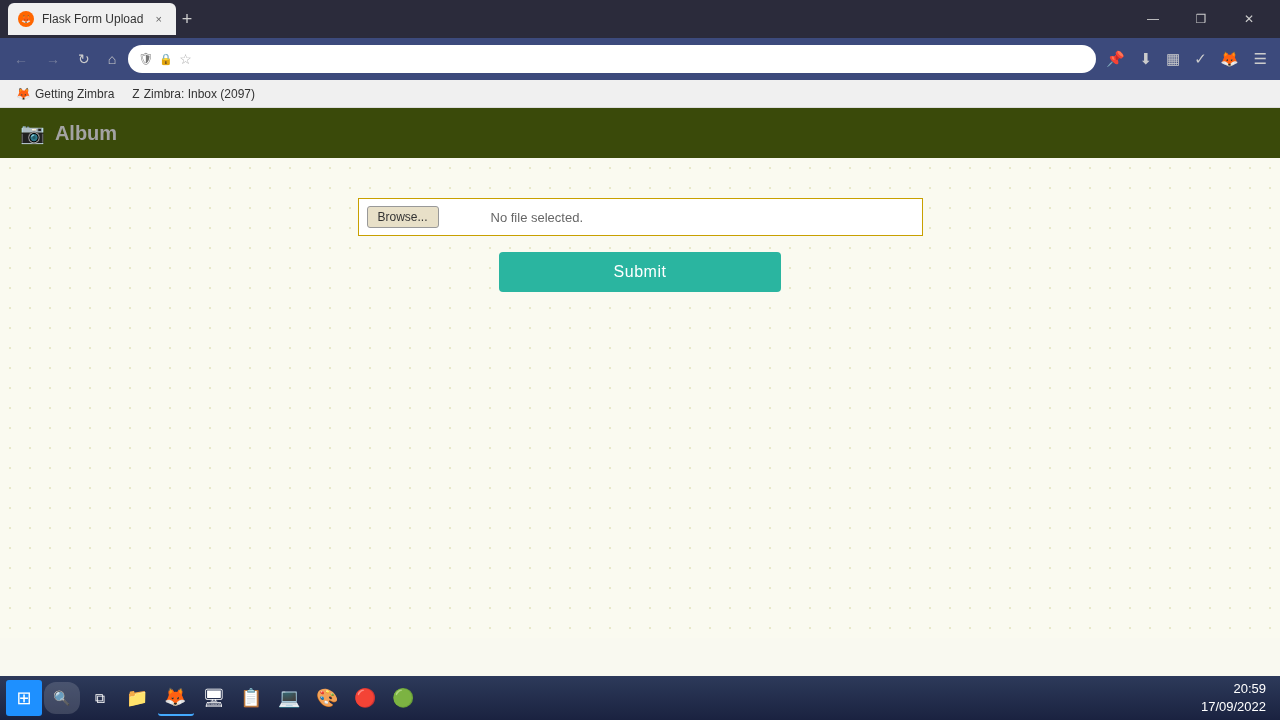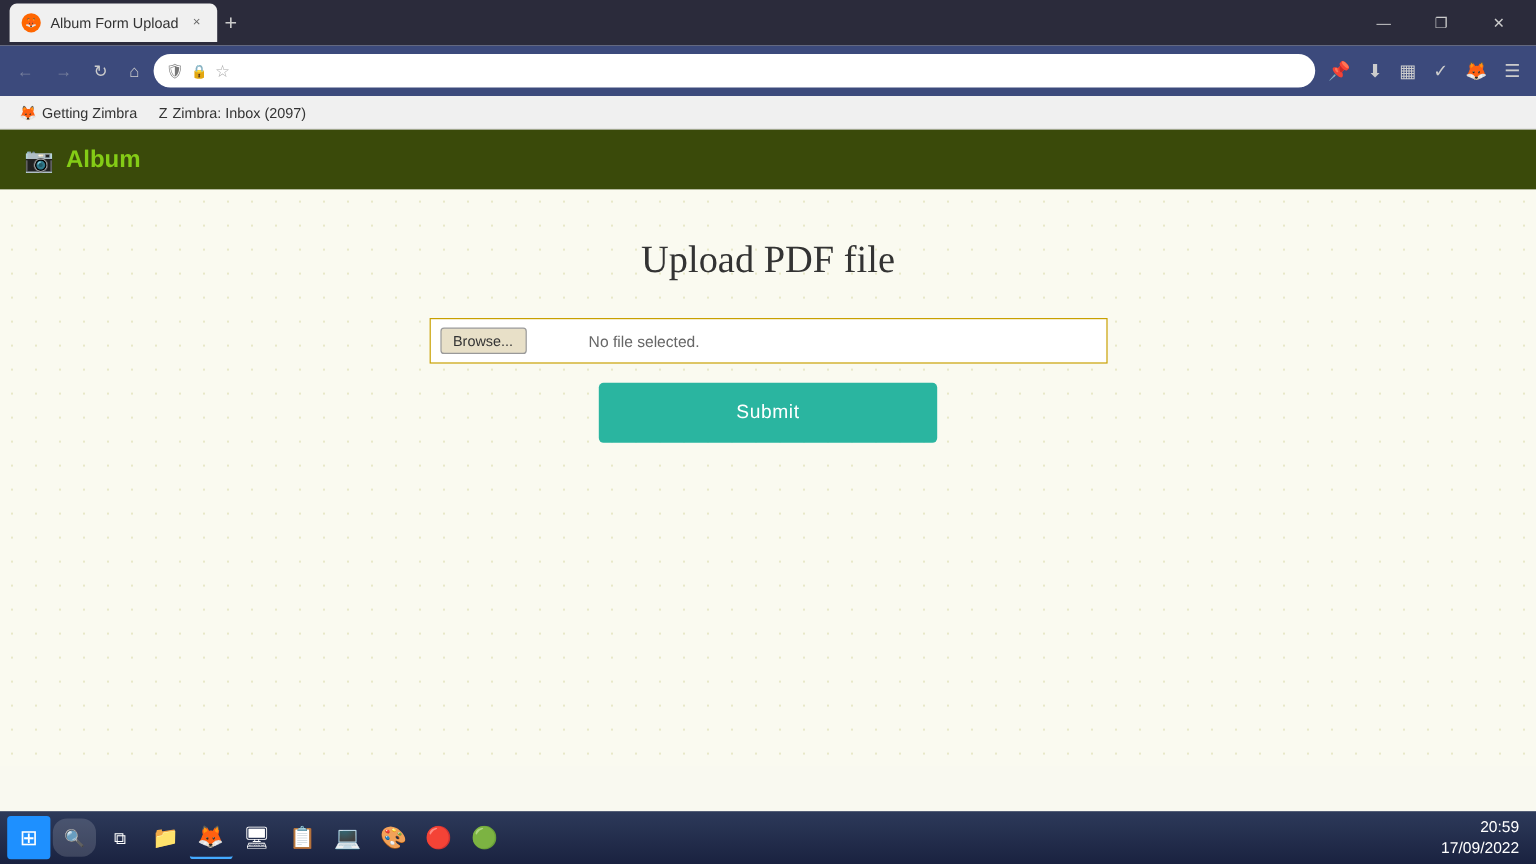--- a/index.html
+++ b/index.html
@@ -144,21 +144,21 @@
       display: flex;
       align-items: center;
       padding: 0 20px;
       gap: 10px;
     }
     .app-header-icon {
       color: #ccc;
       font-size: 20px;
     }
     .app-header-title {
-      color: #84cc16;
+      color: #a3a3a3;
       font-size: 20px;
       font-weight: bold;
     }
 
     
     .page-content {
       background: #fafaf0;
       background-image: radial-gradient(#e8e8c8 1px, transparent 1px);
       background-size: 20px 20px;
       padding: 40px 20px;
@@ -198,21 +198,21 @@
       font-size: 13px;
       color: #666;
       margin-left: 44px;
     }
     .submit-btn {
       background: #2ab5a0;
       color: white;
       border: none;
       border-radius: 4px;
       width: 282px;
-      height: 50px;
+      height: 40px;
       font-size: 16px;
       cursor: pointer;
       letter-spacing: 0.5px;
     }
 
     
     .taskbar {
       position: absolute;
       bottom: 0;
       left: 0;
@@ -271,21 +271,21 @@
     
     .icon-taskview { font-size: 14px; }
   </style>
 </head>
 <body>
 
 <div class="browser-title-bar">
   <div class="tab-bar">
     <div class="tab-active">
       <div class="tab-favicon">🦊</div>
-      <span>Album Form Upload</span>
+      <span>Flask Form Upload</span>
       <span class="tab-close">×</span>
     </div>
     <span class="tab-new">+</span>
   </div>
   <div class="title-bar-controls">
     <div class="title-btn">—</div>
     <div class="title-btn">❐</div>
     <div class="title-btn">✕</div>
   </div>
 </div>
@@ -320,21 +320,20 @@
     <span>Zimbra: Inbox (2097)</span>
   </div>
 </div>
 
 <div class="app-header">
   <span class="app-header-icon">📷</span>
   <span class="app-header-title">Album</span>
 </div>
 
 <div class="page-content">
-  <h1 class="page-title">Upload PDF file</h1>
   <div class="file-input-wrapper">
     <button class="browse-btn">Browse...</button>
     <span class="file-name-text">No file selected.</span>
   </div>
   <button class="submit-btn">Submit</button>
 </div>
 
 <div class="taskbar">
   <div class="taskbar-start">⊞</div>
   <div class="taskbar-search">🔍</div>

